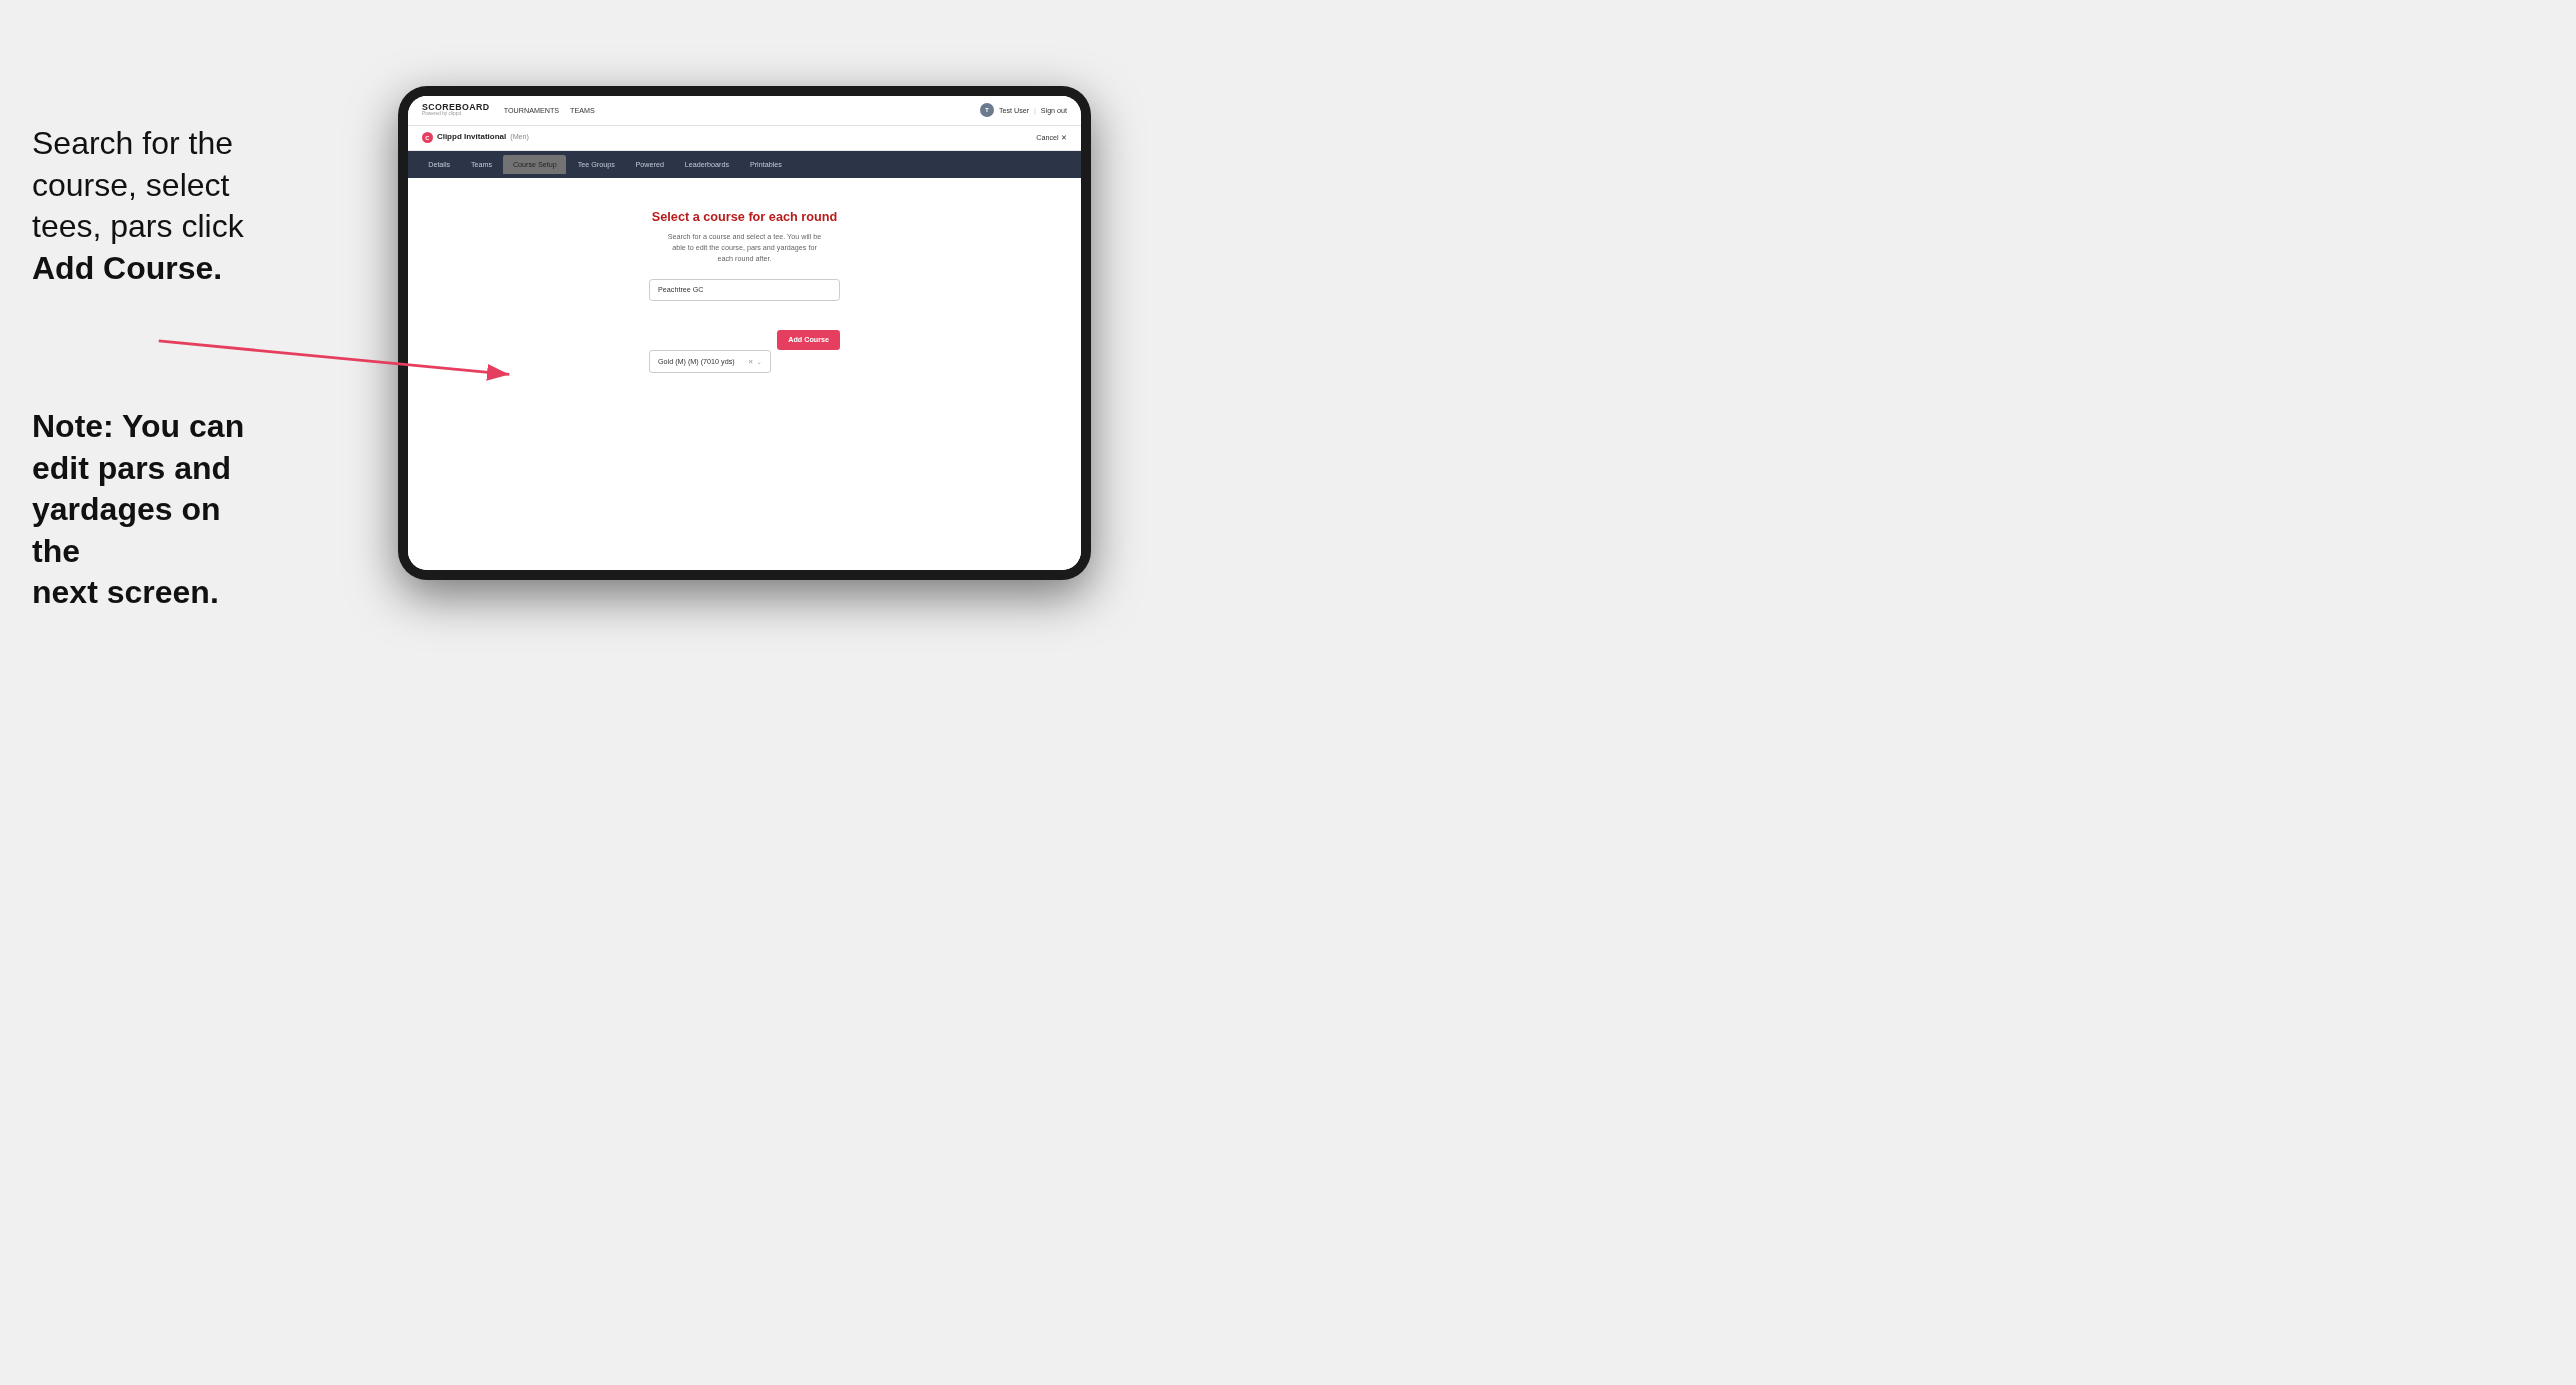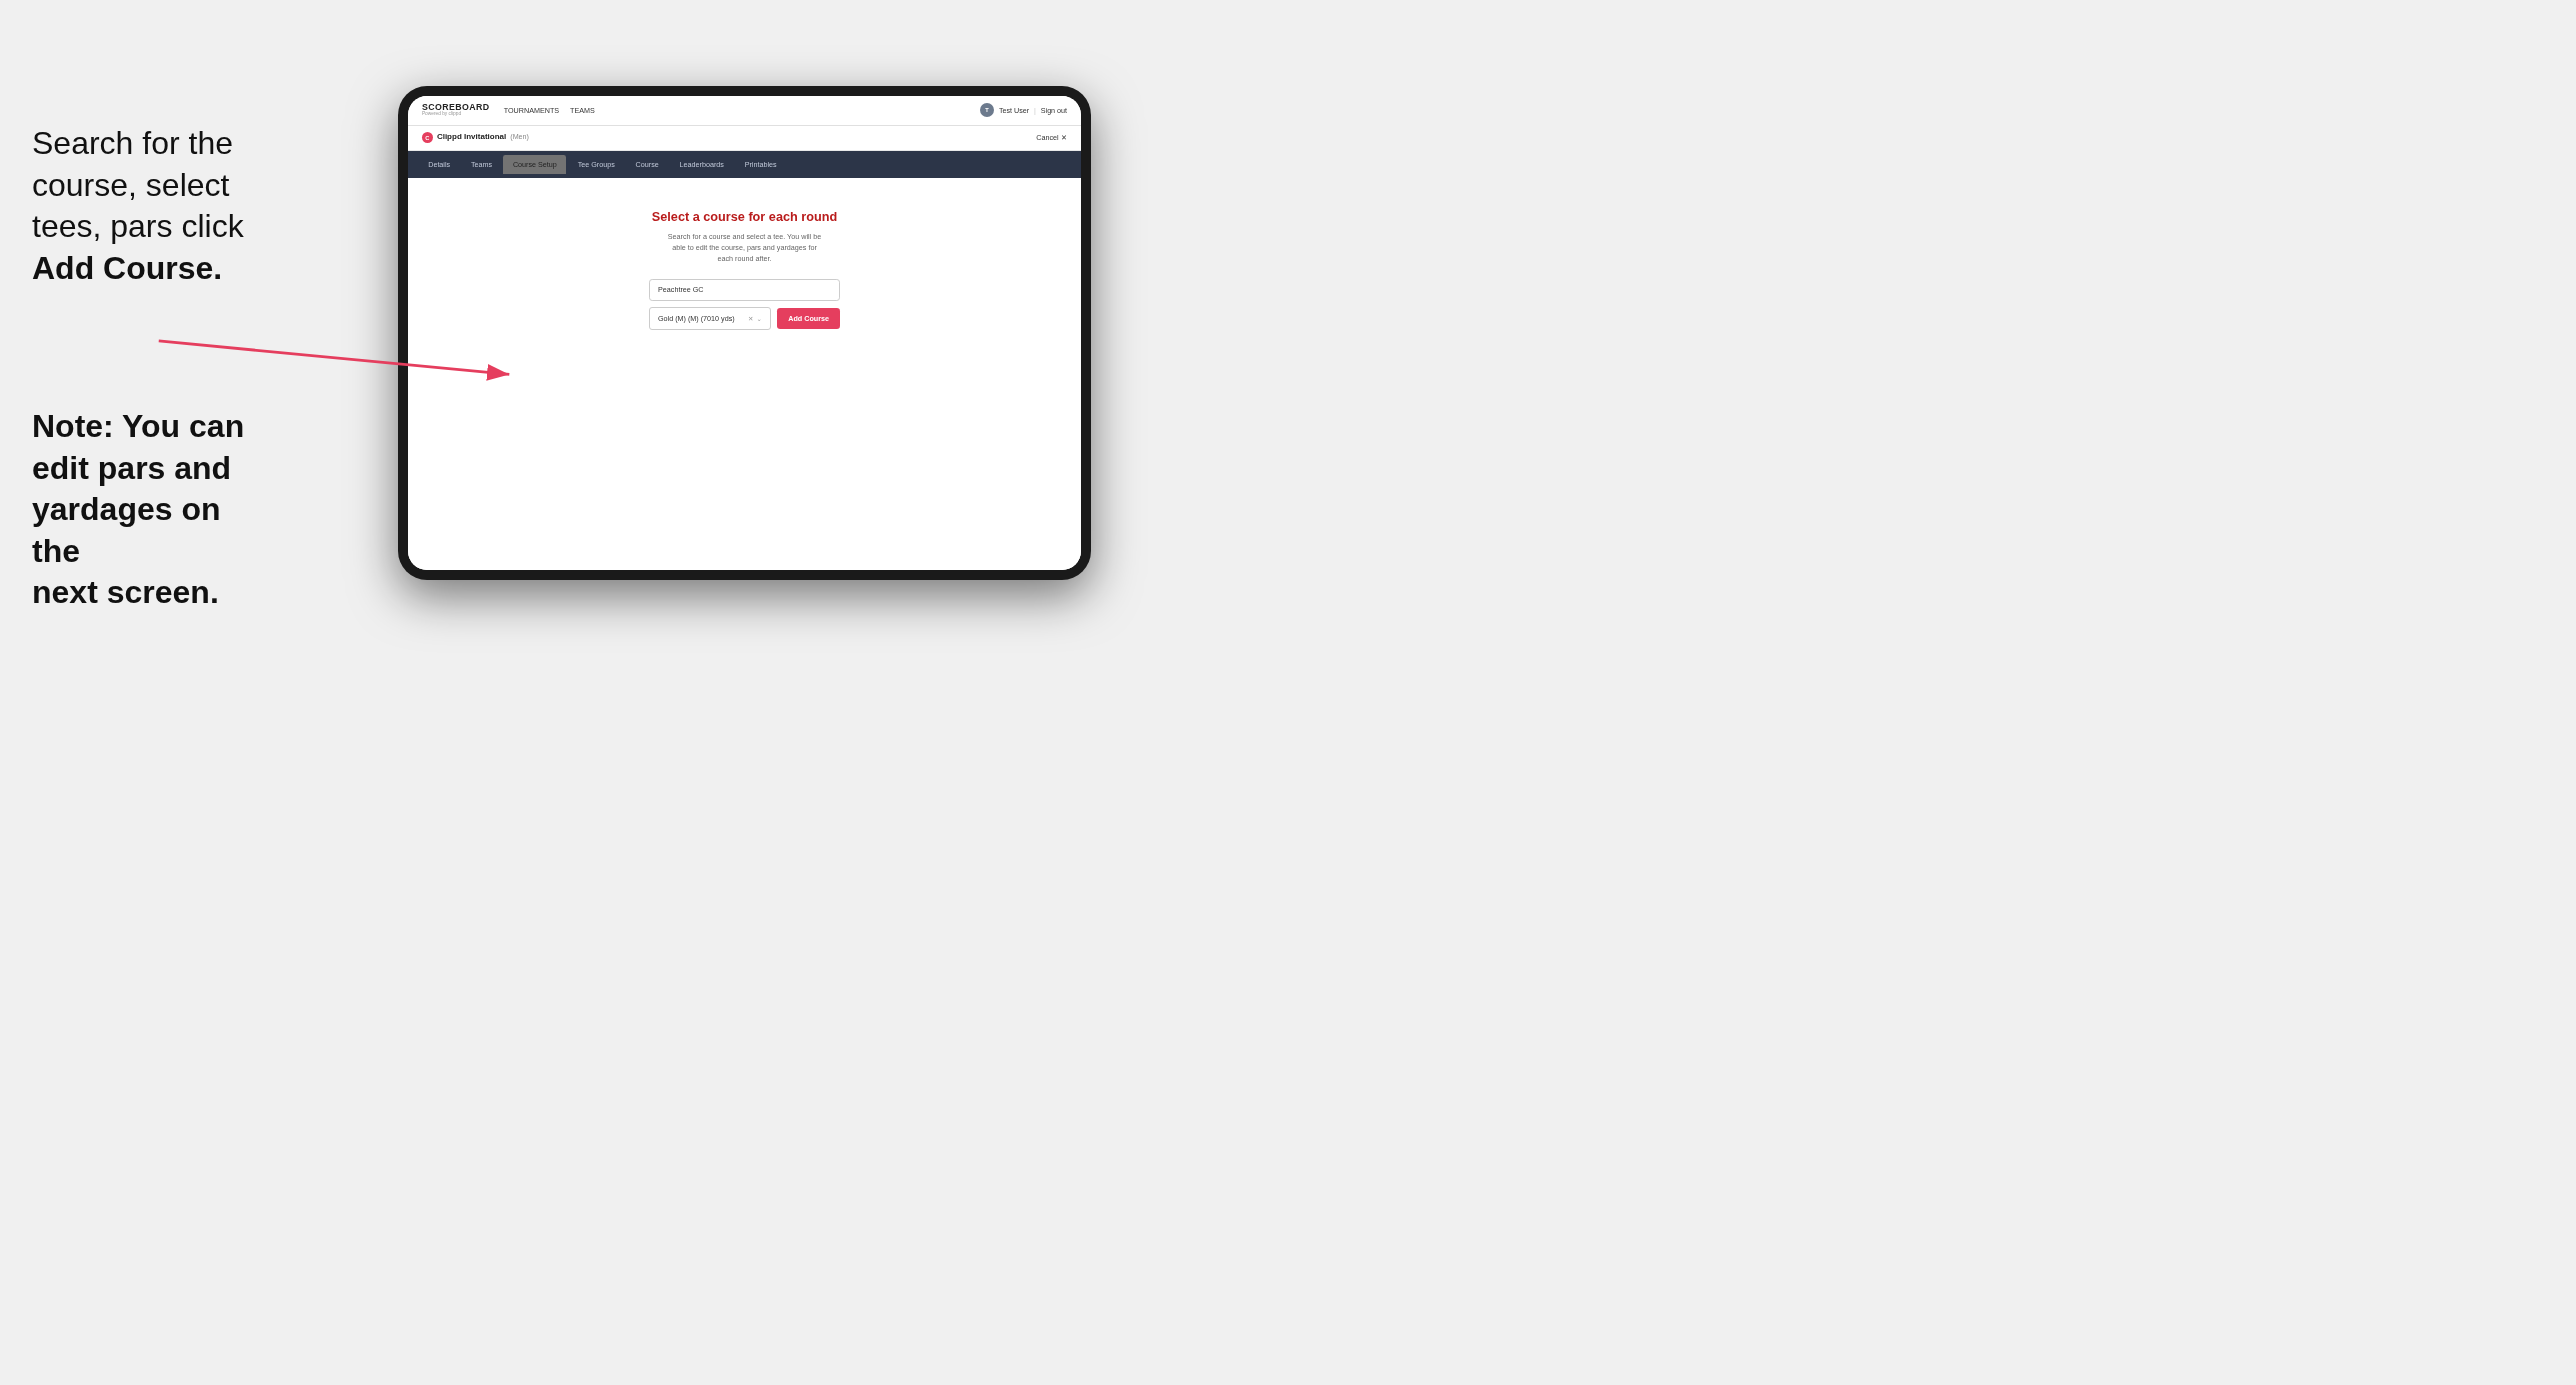--- a/index.html
+++ b/index.html
@@ -331,35 +331,35 @@
           <span>Cancel</span>
           <span>✕</span>
         </div>
       </div>
 
       <div class="tab-bar">
         <div class="tab-item">Details</div>
         <div class="tab-item">Teams</div>
         <div class="tab-item active">Course Setup</div>
         <div class="tab-item">Tee Groups</div>
-        <div class="tab-item">Course</div>
+        <div class="tab-item">Powered</div>
         <div class="tab-item">Leaderboards</div>
         <div class="tab-item">Printables</div>
       </div>
 
       <div class="main-content">
         <div class="content-title">Select a course for each round</div>
         <div class="content-subtitle">Search for a course and select a tee. You will be able to edit the course, pars and yardages for each round after.</div>
 
         <div class="search-input-wrapper">
           <input class="search-input" type="text" value="Peachtree GC" style="">
         </div>
 
         <div class="tee-select-row">
-          <div style="flex:1; border:0.8px solid #ccc; border-radius:3px; padding:5.6px 8px; font-size:7.2px; color:#333; display:flex; align-items:flex-end; justify-content:space-between;">
+          <div style="flex:1; border:0.8px solid #ccc; border-radius:3px; padding:5.6px 8px; font-size:7.2px; color:#333; display:flex; align-items:flex-end; justify-content:space-between;margin-top:43px;">
             <span>Gold (M) (M) (7010 yds)</span>
             <div style="display:flex;gap:3.2px;align-items:center;">
               <span style="color:#999;font-size:6.4px;cursor:pointer;">✕</span>
               <span style="color:#999;font-size:6.4px;cursor:pointer;">⌄</span>
             </div>
           </div>
           <button class="add-course-btn">Add Course</button>
         </div>
       </div>
 

